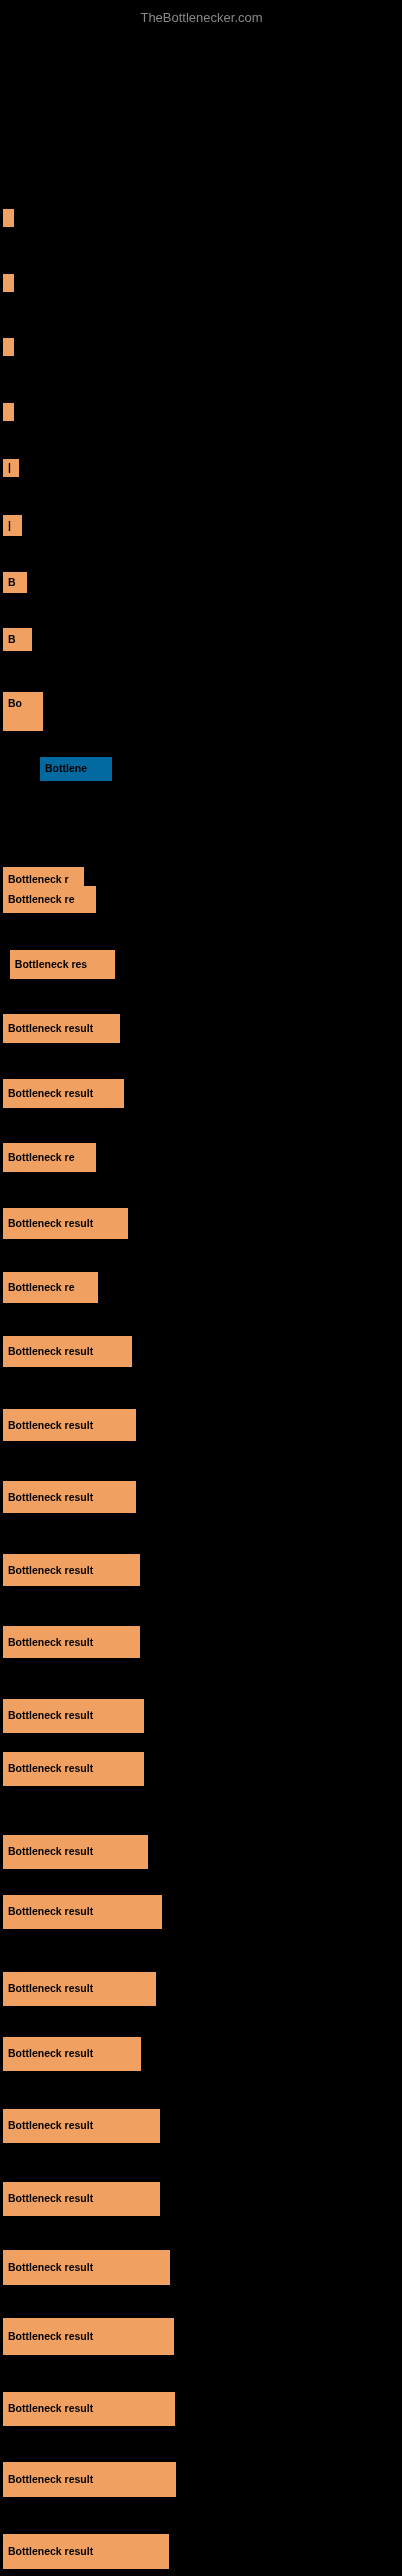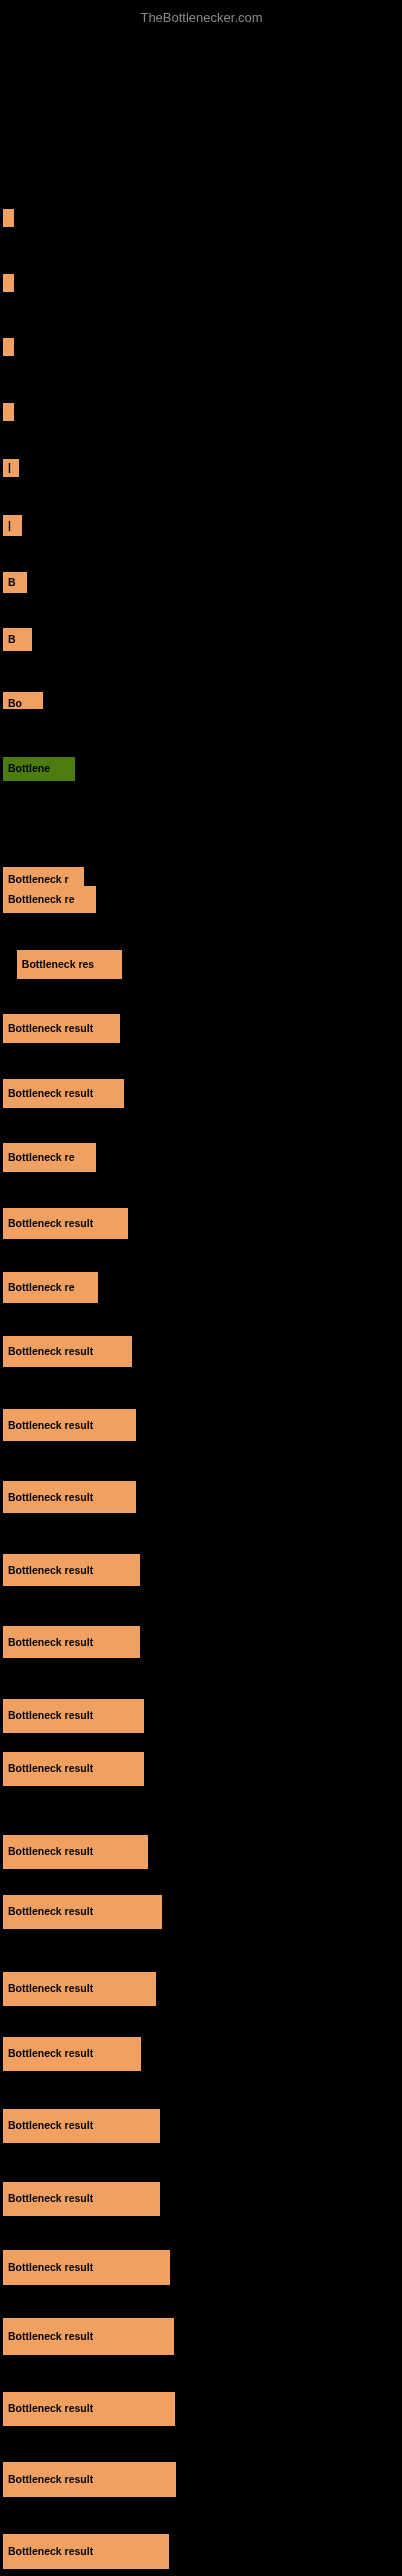--- a/index.html
+++ b/index.html
@@ -32,25 +32,25 @@
 
 <div id="items-container">
     <div style="position: absolute; top: 209px; left: 3.2px;"><span style="display: inline-block; background-color: rgb(240, 160, 96); color: rgb(0, 0, 0); font-size: 10.5px; font-weight: bold; padding: 3.2px 4.8px; width: 11.3px; height: 17.7px; overflow: hidden; white-space: nowrap; line-height: 11.3px;"></span></div>
     <div style="position: absolute; top: 274px; left: 3.2px;"><span style="display: inline-block; background-color: rgb(240, 160, 96); color: rgb(0, 0, 0); font-size: 10.5px; font-weight: bold; padding: 3.2px 4.8px; width: 11.3px; height: 17.7px; overflow: hidden; white-space: nowrap; line-height: 11.3px;"></span></div>
     <div style="position: absolute; top: 338px; left: 3.2px;"><span style="display: inline-block; background-color: rgb(240, 160, 96); color: rgb(0, 0, 0); font-size: 10.5px; font-weight: bold; padding: 3.2px 4.8px; width: 11.3px; height: 17.7px; overflow: hidden; white-space: nowrap; line-height: 11.3px;"></span></div>
     <div style="position: absolute; top: 403px; left: 3.2px;"><span style="display: inline-block; background-color: rgb(240, 160, 96); color: rgb(0, 0, 0); font-size: 10.5px; font-weight: bold; padding: 3.2px 4.8px; width: 11.3px; height: 17.7px; overflow: hidden; white-space: nowrap; line-height: 11.3px;"></span></div>
     <div style="position: absolute; top: 459px; left: 3.2px;"><span style="display: inline-block; background-color: rgb(240, 160, 96); color: rgb(0, 0, 0); font-size: 10.5px; font-weight: bold; padding: 3.2px 4.8px; width: 16px; height: 17.7px; overflow: hidden; white-space: nowrap; line-height: 11.3px;">|</span></div>
     <div style="position: absolute; top: 515px; left: 3.2px;"><span style="display: inline-block; background-color: rgb(240, 160, 96); color: rgb(0, 0, 0); font-size: 10.5px; font-weight: bold; padding: 3.2px 4.8px; width: 19.3px; height: 21px; overflow: hidden; white-space: nowrap; line-height: 14.5px;">|</span></div>
     <div style="position: absolute; top: 572px; left: 3.2px;"><span style="display: inline-block; background-color: rgb(240, 160, 96); color: rgb(0, 0, 0); font-size: 10.5px; font-weight: bold; padding: 3.2px 4.8px; width: 24px; height: 21px; overflow: hidden; white-space: nowrap; line-height: 14.5px;">B</span></div>
     <div style="position: absolute; top: 628px; left: 3.2px;"><span style="display: inline-block; background-color: rgb(240, 160, 96); color: rgb(0, 0, 0); font-size: 10.5px; font-weight: bold; padding: 3.2px 4.8px; width: 29px; height: 22.5px; overflow: hidden; white-space: nowrap; line-height: 16px;">B</span></div>
-    <div style="position: absolute; top: 692px; left: 3.2px;"><span style="display: inline-block; background-color: rgb(240, 160, 96); color: rgb(0, 0, 0); font-size: 10.5px; font-weight: bold; padding: 3.2px 4.8px; width: 40px; height: 17px; overflow: hidden; white-space: nowrap; line-height: 16px;">Bo</span></div>
-    <div style="position: absolute; top: 757px; left: 3.2px;"><span style="display: inline-block; background-color: #4d7c0f; color: rgb(0, 0, 0); font-size: 10.5px; font-weight: bold; padding: 3.2px 4.8px; width: 72px; height: 24px; overflow: hidden; white-space: nowrap; line-height: 17.7px;">Bottlene</span></div>
+    <div style="position: absolute; top: 692px; left: 3.2px;"><span style="display: inline-block; background-color: rgb(240, 160, 96); color: rgb(0, 0, 0); font-size: 10.5px; font-weight: bold; padding: 3.2px 4.8px; width: 40px; height: 39px; overflow: hidden; white-space: nowrap; line-height: 16px;">Bo</span></div>
+    <div style="position: absolute; top: 757px; left: 3.2px;"><span style="display: inline-block; background-color: #0369a1; color: rgb(0, 0, 0); font-size: 10.5px; font-weight: bold; padding: 3.2px 4.8px; width: 72px; height: 24px; overflow: hidden; white-space: nowrap; line-height: 17.7px; margin-left: 37px;">Bottlene</span></div>
     <div style="position: absolute; top: 867px; left: 3.2px;"><span style="display: inline-block; background-color: rgb(240, 160, 96); color: rgb(0, 0, 0); font-size: 10.5px; font-weight: bold; padding: 3.2px 4.8px; width: 81px; height: 26px; overflow: hidden; white-space: nowrap; line-height: 19.3px;">Bottleneck r</span></div>
     <div style="position: absolute; top: 886px; left: 3.2px;"><span style="display: inline-block; background-color: rgb(240, 160, 96); color: rgb(0, 0, 0); font-size: 10.5px; font-weight: bold; padding: 3.2px 4.8px; width: 93px; height: 27px; overflow: hidden; white-space: nowrap; line-height: 21px;">Bottleneck re</span></div>
-    <div style="position: absolute; top: 950px; left: 17px;"><span style="display: inline-block; background-color: rgb(240, 160, 96); color: rgb(0, 0, 0); font-size: 10.5px; font-weight: bold; padding: 3.2px 4.8px; width: 105px; height: 29px; overflow: hidden; white-space: nowrap; line-height: 22.5px;">Bottleneck res</span></div>
+    <div style="position: absolute; top: 950px; left: 10px;"><span style="display: inline-block; background-color: rgb(240, 160, 96); color: rgb(0, 0, 0); font-size: 10.5px; font-weight: bold; padding: 3.2px 4.8px; width: 105px; height: 29px; overflow: hidden; white-space: nowrap; line-height: 22.5px;">Bottleneck res</span></div>
     <div style="position: absolute; top: 1014px; left: 3.2px;"><span style="display: inline-block; background-color: rgb(240, 160, 96); color: rgb(0, 0, 0); font-size: 10.5px; font-weight: bold; padding: 3.2px 4.8px; width: 117px; height: 29px; overflow: hidden; white-space: nowrap; line-height: 22.5px;">Bottleneck result</span></div>
     <div style="position: absolute; top: 1079px; left: 3.2px;"><span style="display: inline-block; background-color: rgb(240, 160, 96); color: rgb(0, 0, 0); font-size: 10.5px; font-weight: bold; padding: 3.2px 4.8px; width: 121px; height: 29px; overflow: hidden; white-space: nowrap; line-height: 22.5px;">Bottleneck result</span></div>
     <div style="position: absolute; top: 1143px; left: 3.2px;"><span style="display: inline-block; background-color: rgb(240, 160, 96); color: rgb(0, 0, 0); font-size: 10.5px; font-weight: bold; padding: 3.2px 4.8px; width: 93px; height: 29px; overflow: hidden; white-space: nowrap; line-height: 22.5px;">Bottleneck re</span></div>
     <div style="position: absolute; top: 1208px; left: 3.2px;"><span style="display: inline-block; background-color: rgb(240, 160, 96); color: rgb(0, 0, 0); font-size: 10.5px; font-weight: bold; padding: 3.2px 4.8px; width: 125px; height: 31px; overflow: hidden; white-space: nowrap; line-height: 24px;">Bottleneck result</span></div>
     <div style="position: absolute; top: 1272px; left: 3.2px;"><span style="display: inline-block; background-color: rgb(240, 160, 96); color: rgb(0, 0, 0); font-size: 10.5px; font-weight: bold; padding: 3.2px 4.8px; width: 95px; height: 31px; overflow: hidden; white-space: nowrap; line-height: 24px;">Bottleneck re</span></div>
     <div style="position: absolute; top: 1336px; left: 3.2px;"><span style="display: inline-block; background-color: rgb(240, 160, 96); color: rgb(0, 0, 0); font-size: 10.5px; font-weight: bold; padding: 3.2px 4.8px; width: 129px; height: 31px; overflow: hidden; white-space: nowrap; line-height: 24px;">Bottleneck result</span></div>
     <div style="position: absolute; top: 1409px; left: 3.2px;"><span style="display: inline-block; background-color: rgb(240, 160, 96); color: rgb(0, 0, 0); font-size: 10.5px; font-weight: bold; padding: 3.2px 4.8px; width: 133px; height: 32px; overflow: hidden; white-space: nowrap; line-height: 26px;">Bottleneck result</span></div>
     <div style="position: absolute; top: 1481px; left: 3.2px;"><span style="display: inline-block; background-color: rgb(240, 160, 96); color: rgb(0, 0, 0); font-size: 10.5px; font-weight: bold; padding: 3.2px 4.8px; width: 133px; height: 32px; overflow: hidden; white-space: nowrap; line-height: 26px;">Bottleneck result</span></div>
     <div style="position: absolute; top: 1554px; left: 3.2px;"><span style="display: inline-block; background-color: rgb(240, 160, 96); color: rgb(0, 0, 0); font-size: 10.5px; font-weight: bold; padding: 3.2px 4.8px; width: 137px; height: 32px; overflow: hidden; white-space: nowrap; line-height: 26px;">Bottleneck result</span></div>
     <div style="position: absolute; top: 1626px; left: 3.2px;"><span style="display: inline-block; background-color: rgb(240, 160, 96); color: rgb(0, 0, 0); font-size: 10.5px; font-weight: bold; padding: 3.2px 4.8px; width: 137px; height: 32px; overflow: hidden; white-space: nowrap; line-height: 26px;">Bottleneck result</span></div>

